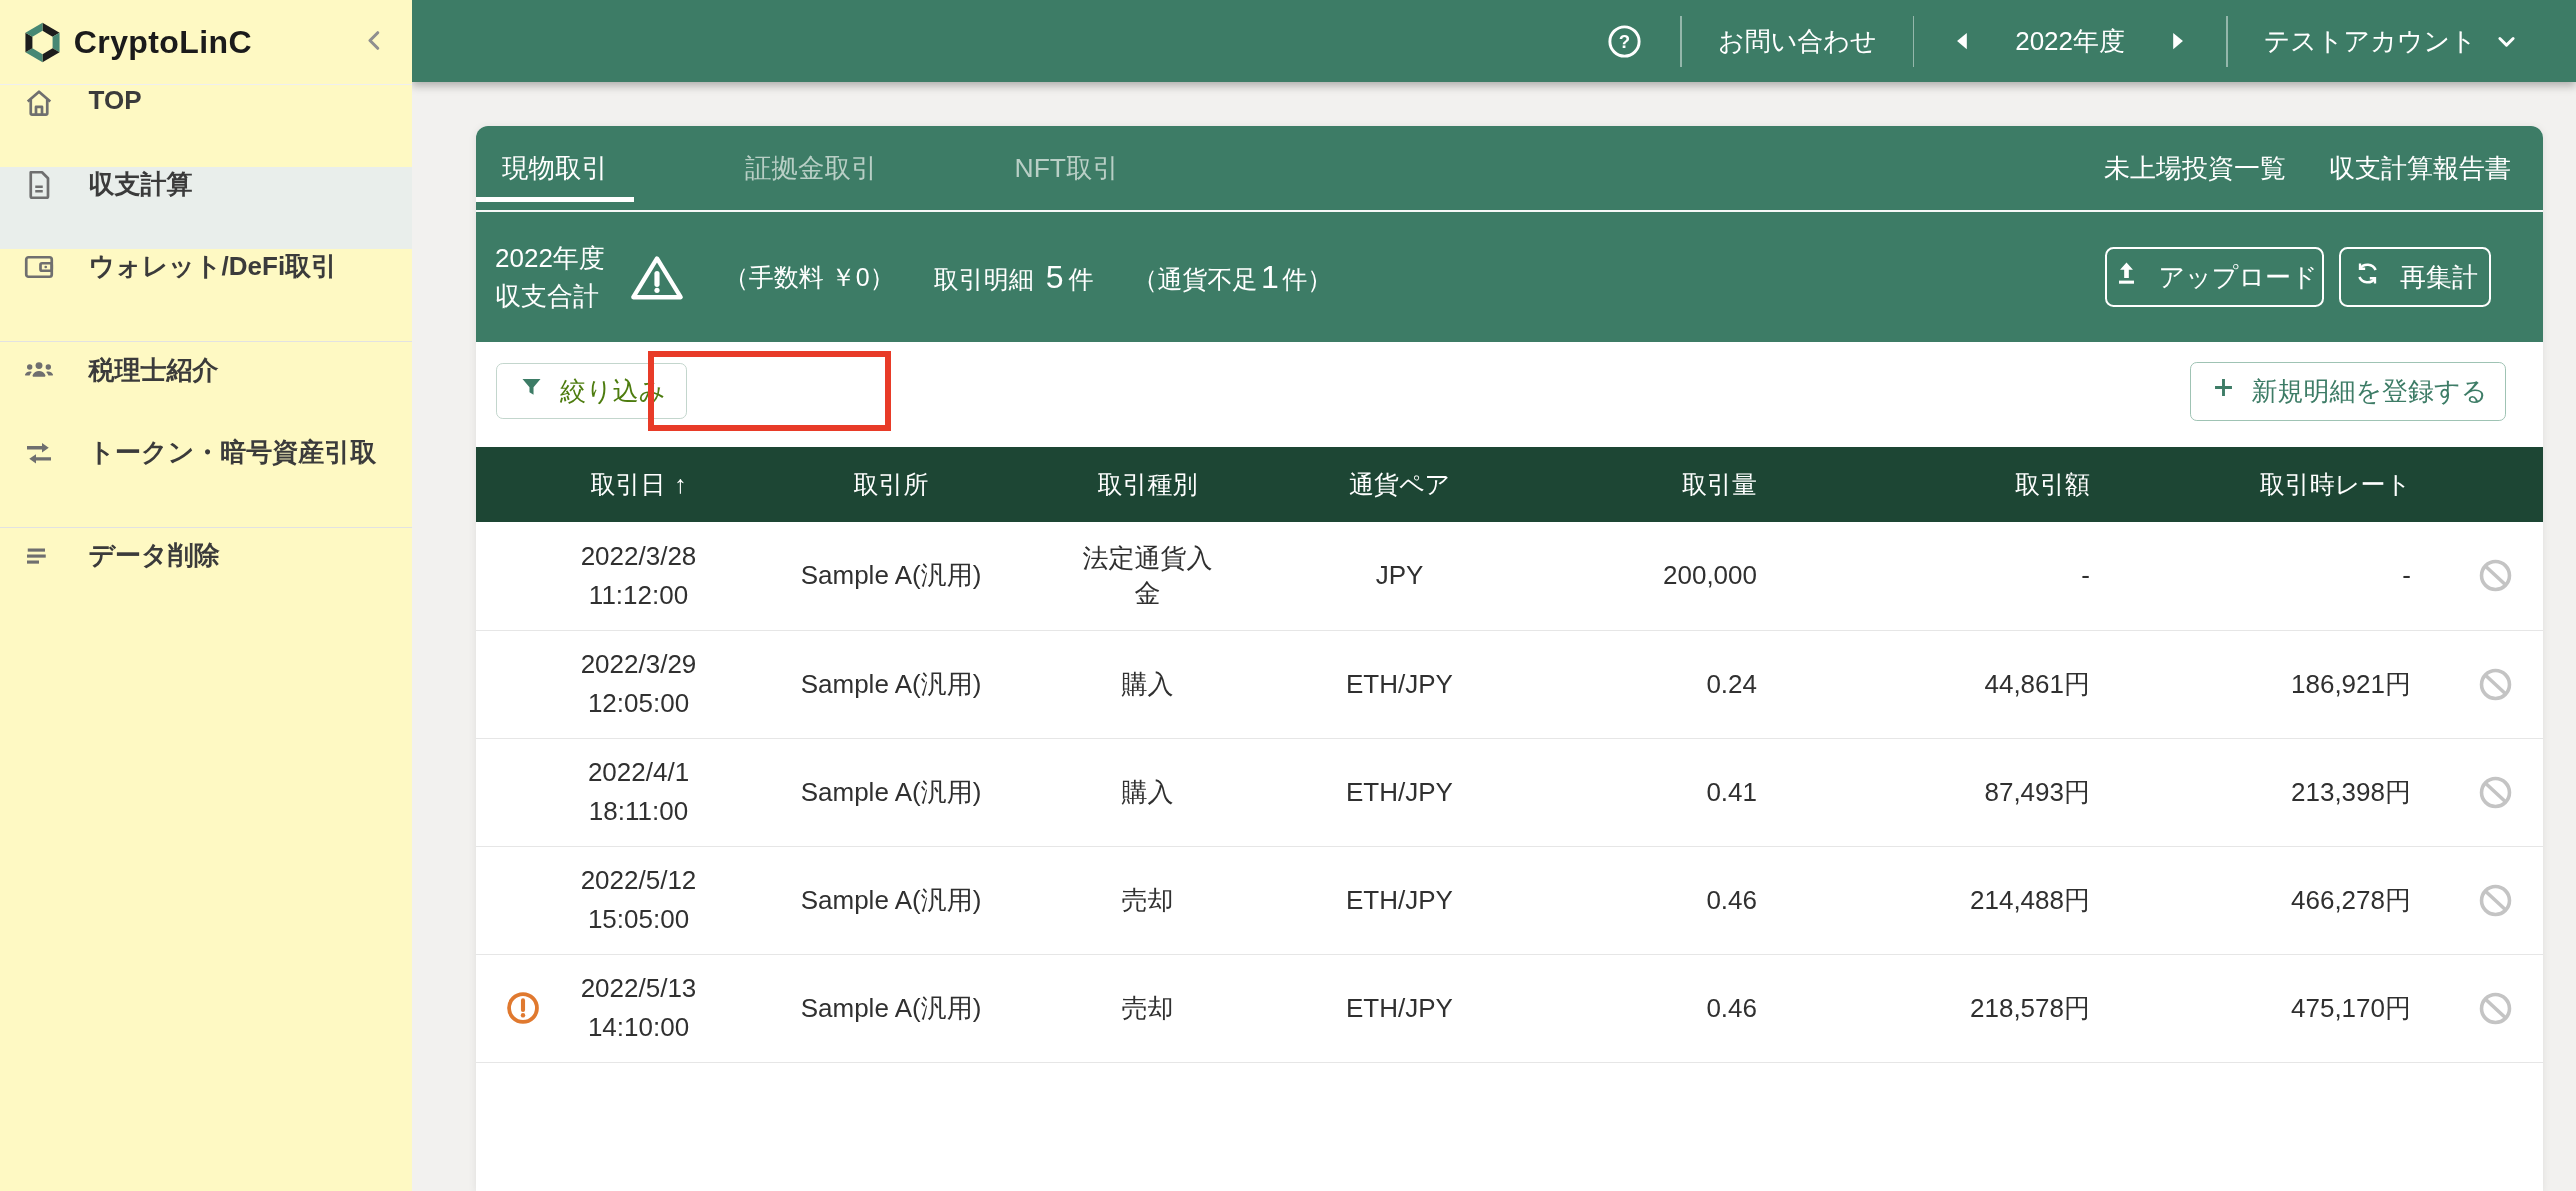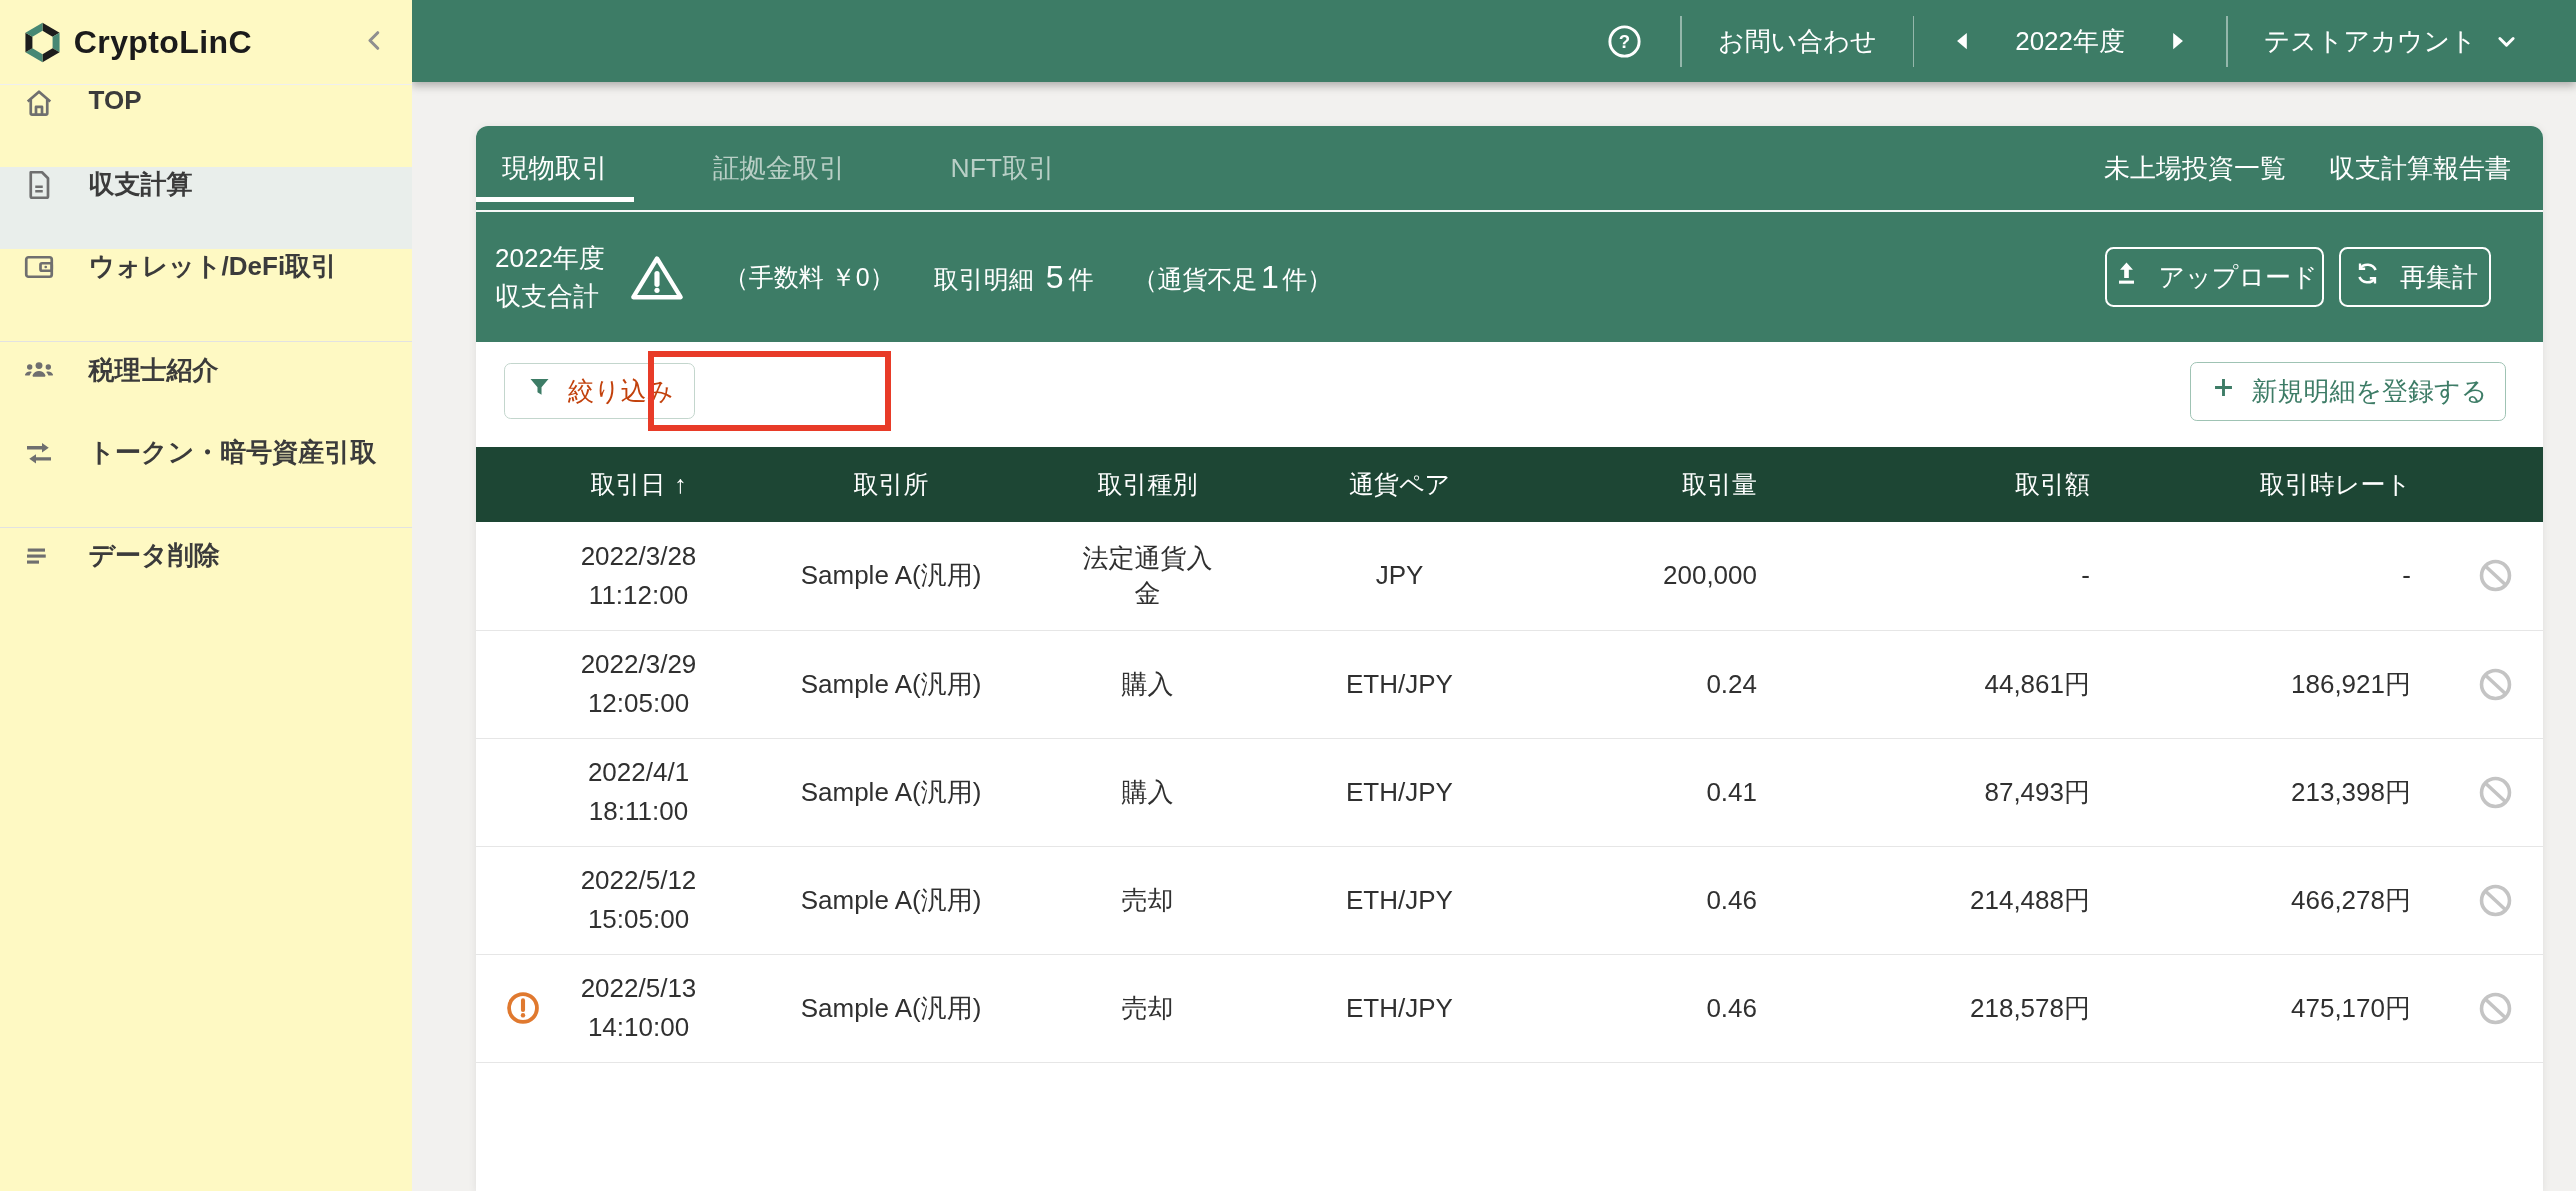--- a/index.html
+++ b/index.html
@@ -28,21 +28,21 @@
   .year-nav .nav-arrow { width:26px; height:26px; cursor:pointer; }
   .acct { display:flex; align-items:center; gap:15.4px; cursor:pointer;text-align:right; }
   .acct .chev { width:29px; height:29px; }
 
   
   .content { position:absolute; left:412px; top:82px; right:0; bottom:0; background:#f2f1ef; }
   .card { position:absolute; left:64px; top:44px; width:2067px; bottom:0; background:#fff;
     border-radius:12px 12px 0 0; overflow:hidden; box-shadow:0 1.7px 8.5px rgba(0,0,0,.08); }
 
   .tabrow { height:86px; background:#3d7c66; display:flex; align-items:center;
-    border-bottom:2.6px solid rgba(255,255,255,.95); }
+    border-bottom:2.6px solid rgba(255,255,255,.95);gap:32px; }
   .tab { position:relative; height:100%; display:flex; align-items:center; padding:0 26px;
     margin-right:53px; font-size:26.5px; color:#b9cfc6; cursor:pointer; }
   .tab.active { color:#fff; }
   .tab.active::after { content:""; position:absolute; left:0; right:0; bottom:8.5px; height:4.3px; background:#fff; }
   .tab-links { margin-left:auto; display:flex; gap:43px; padding-right:32px; color:#fff; font-size:26px; }
   .tab-links span { cursor:pointer; }
 
   .summaryrow { height:130px; background:#3d7c66; display:flex; align-items:center; color:#fff; padding-left:19px; }
   .sum-title { font-size:26px; line-height:38px; }
   .warn-tri { width:56px; height:51px; margin-left:24px; }
@@ -53,22 +53,22 @@
   .sum-shortage .big { font-size:32px; margin:0 3.4px 0 3.4px; }
   .sum-actions { margin-left:auto; margin-right:52px; display:flex; gap:15.4px; }
   .g-btn { height:60px; border:2.6px solid #fff; border-radius:8.5px; background:transparent; color:#fff;
     font-size:26px; display:flex; align-items:center; justify-content:center; gap:17px; cursor:pointer;
     font-family:inherit; }
   .g-btn.upload { width:219px; } .g-btn.recalc { width:152px; }
   .g-btn svg { width:31px; height:31px; }
 
   .card-body { position:relative; background:#fff; }
   .actionbar { position:relative; height:105px; }
-  .filter-btn { position:absolute; left:28px; top:21.4px; width:191px; height:56px;
-    border:1.7px solid #c3d6cd; border-radius:6.8px; background:#fff; color:#c2410c; font-size:26px;
+  .filter-btn { position:absolute; left:20px; top:21.4px; width:191px; height:56px;
+    border:1.7px solid #c3d6cd; border-radius:6.8px; background:#fff; color:#4d7c0f; font-size:26px;
     display:flex; align-items:center; justify-content:center; gap:15.4px; cursor:pointer; font-family:inherit; }
   .filter-btn svg { width:27px; height:27px; }
   .annotation-box { position:absolute; left:172px; top:8.5px; width:243px; height:80px;
     border:6px solid #e83b28; pointer-events:none; }
   .resolve-btn { position:absolute; left:182px; top:19.7px; width:222px; height:58px;
     border:1.7px solid #eec193; border-radius:6.8px; background:#fff; color:#c34f2e; font-size:26px;
     display:flex; align-items:center; justify-content:center; cursor:pointer; font-family:inherit; }
   .add-btn { position:absolute; right:37px; top:19.7px; width:316px; height:59px;
     border:1.7px solid #9fc3b4; border-radius:6.8px; background:#fff; color:#3d7c66; font-size:26px;
     display:flex; align-items:center; justify-content:center; gap:13.7px; cursor:pointer; font-family:inherit; }

